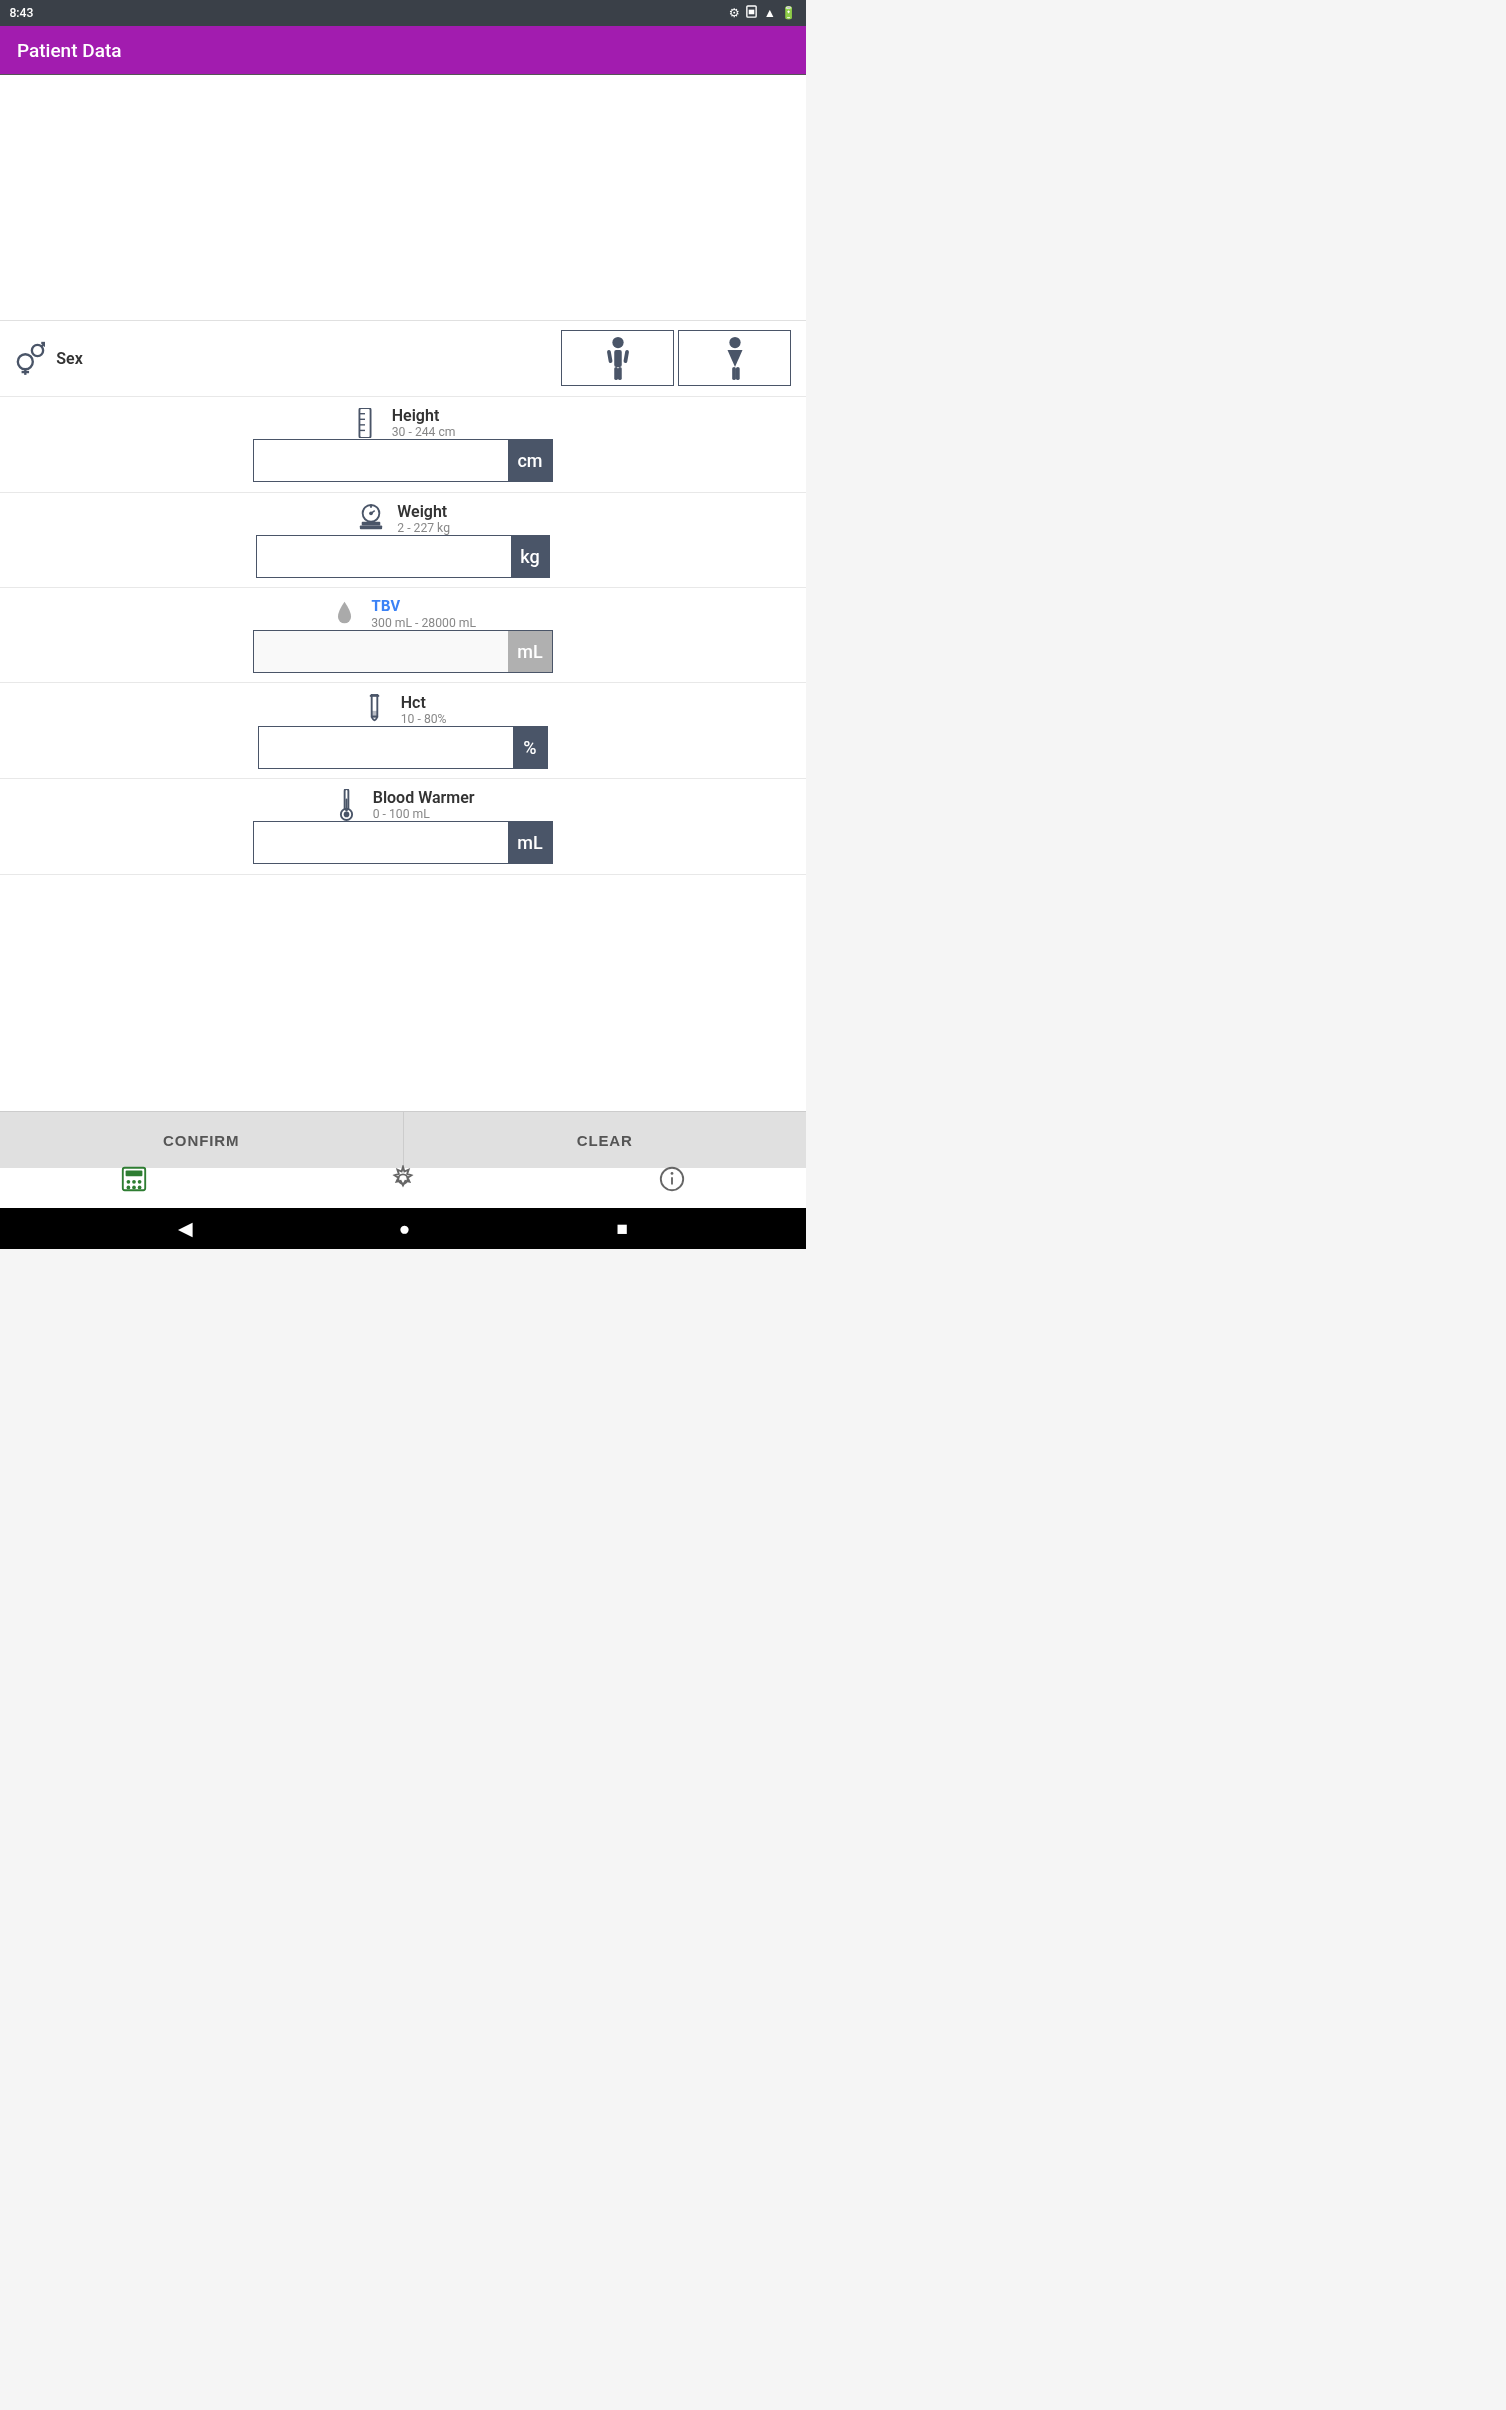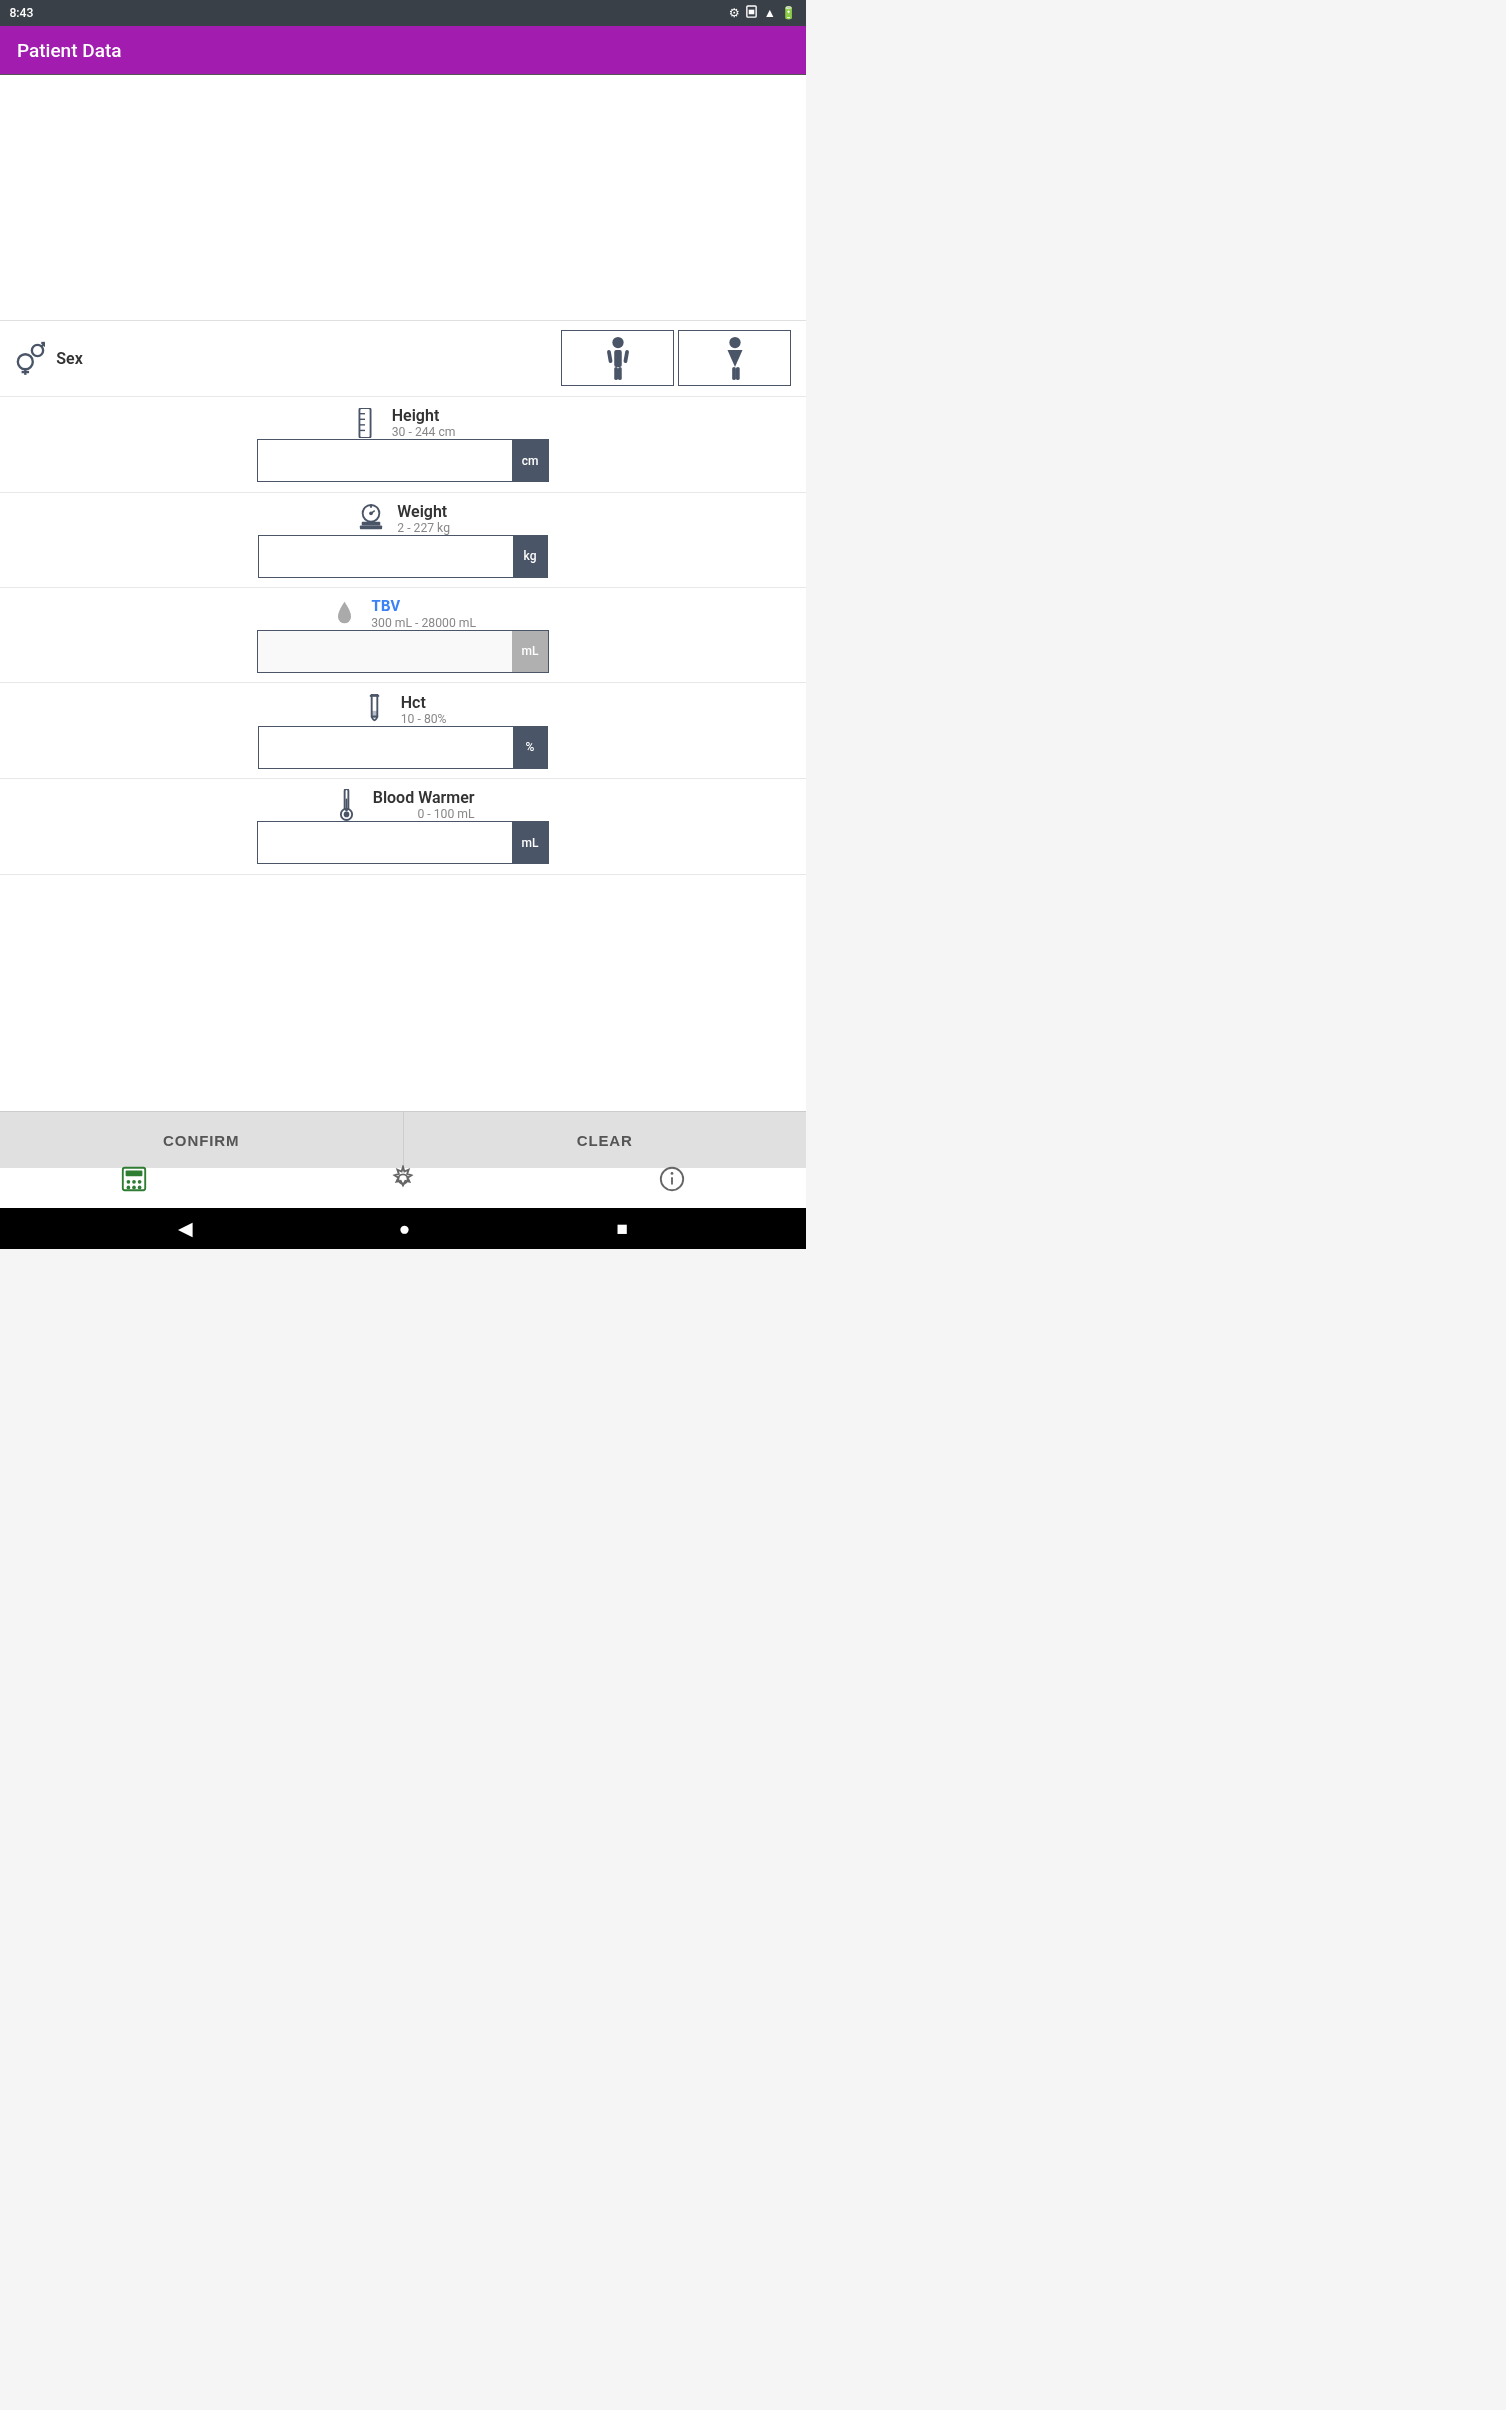--- a/index.html
+++ b/index.html
@@ -83,21 +83,20 @@
     .label-text { display: flex; flex-direction: column; }
     .label-name {
       font-size: 16px;
       font-weight: 600;
       color: #333;
     }
     .label-name.disabled { color: #3b82f6; font-family: Liberation Mono, monospace; }
     .label-range {
       font-size: 12.2px;
       color: #888;
-      text-align: right;
     }
 
     
     .sex-row {
       display: flex;
       align-items: center;
       padding: 9.4px 15px;
       border-bottom: 0.9px solid #e8e8e8;
       min-height: 68px;
       gap: 45px;
@@ -138,21 +137,21 @@
       color: #333;
     }
     .field-input.disabled { background: #f9f9f9; color: #aaa; }
     .field-unit {
       background: #4a5568;
       color: #fff;
       height: 41px;
       padding: 0 9.4px;
       display: flex;
       align-items: center;
-      font-size: 12px;
+      font-size: 18px;
       font-weight: 500;
       min-width: 34px;
       justify-content: center;
     }
     .field-unit.disabled { background: #b0b0b0; }
 
     
     .bottom-spacer { height: 226px; }
 
     

